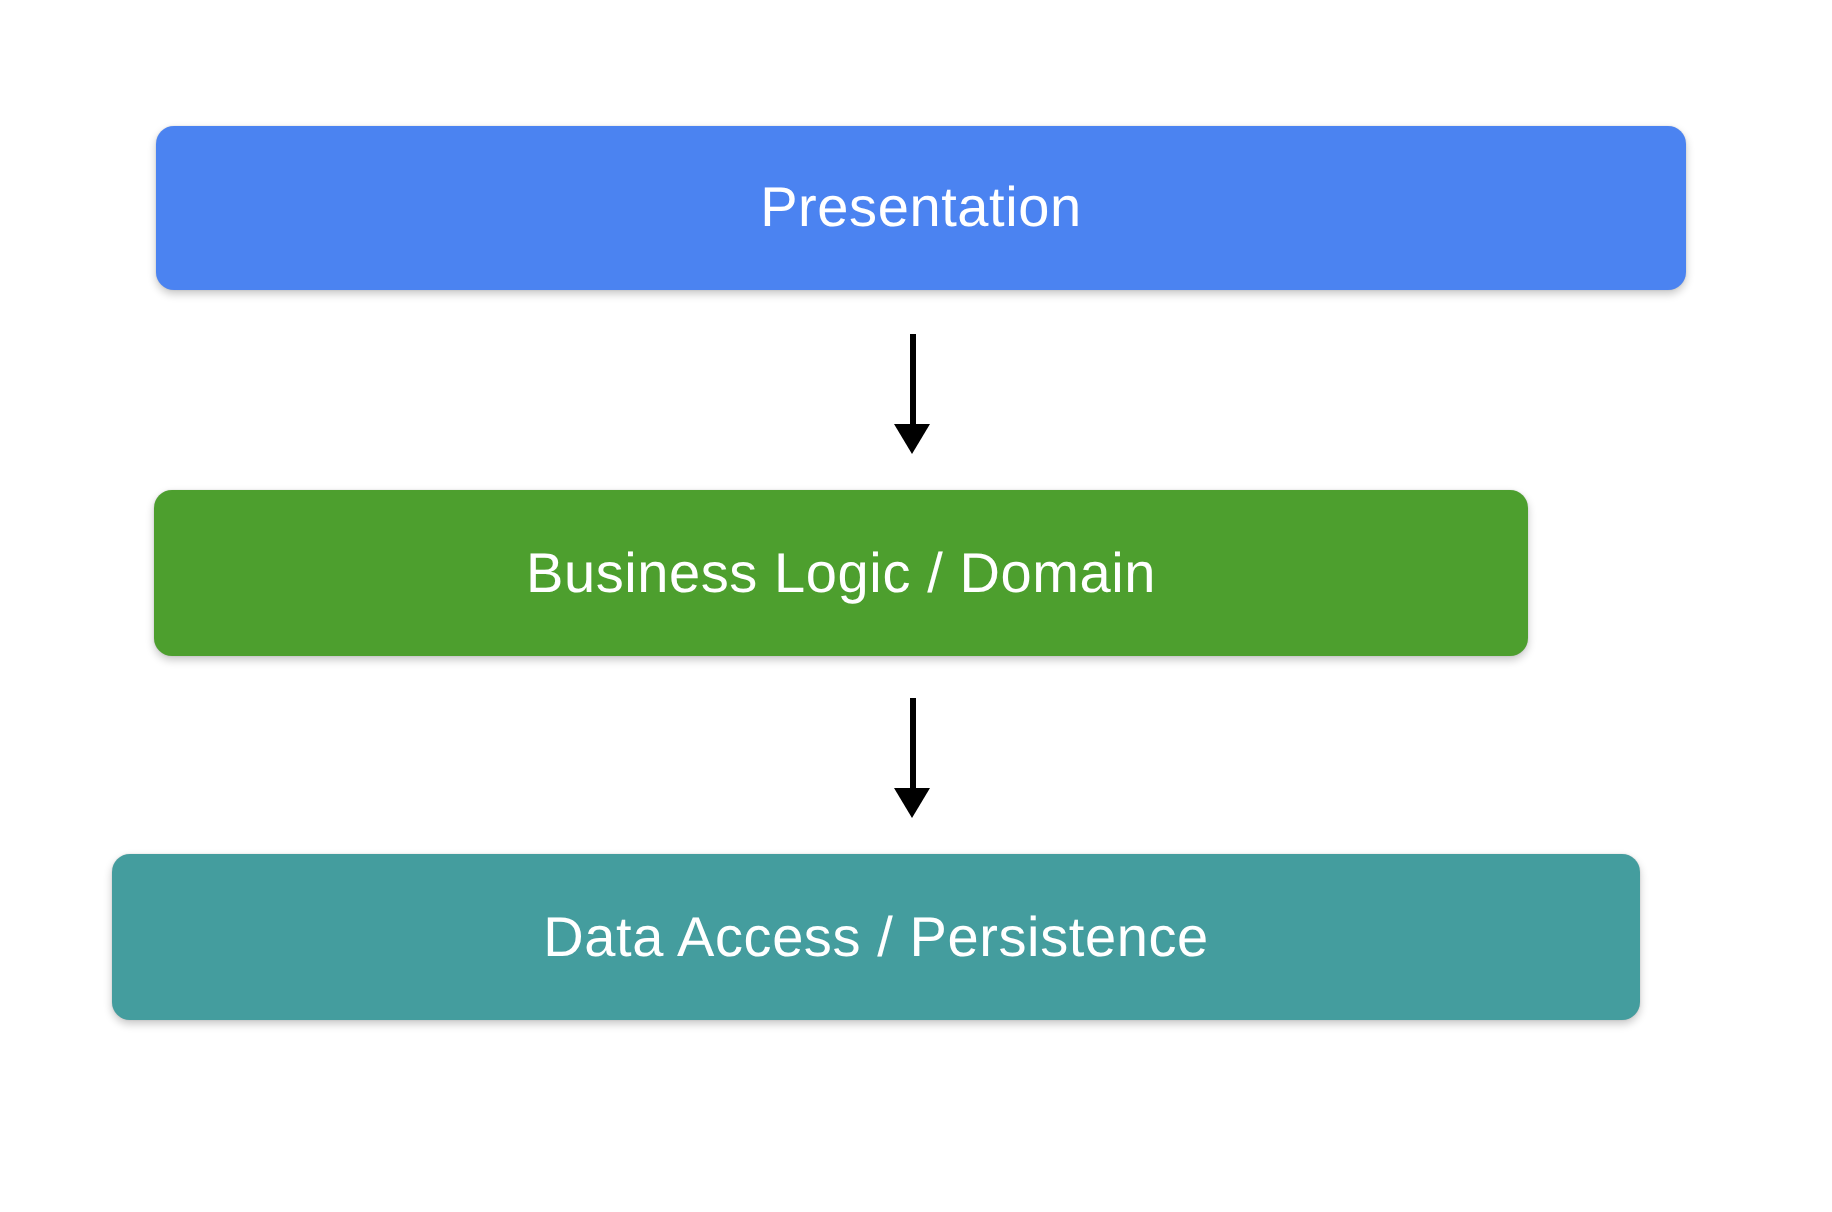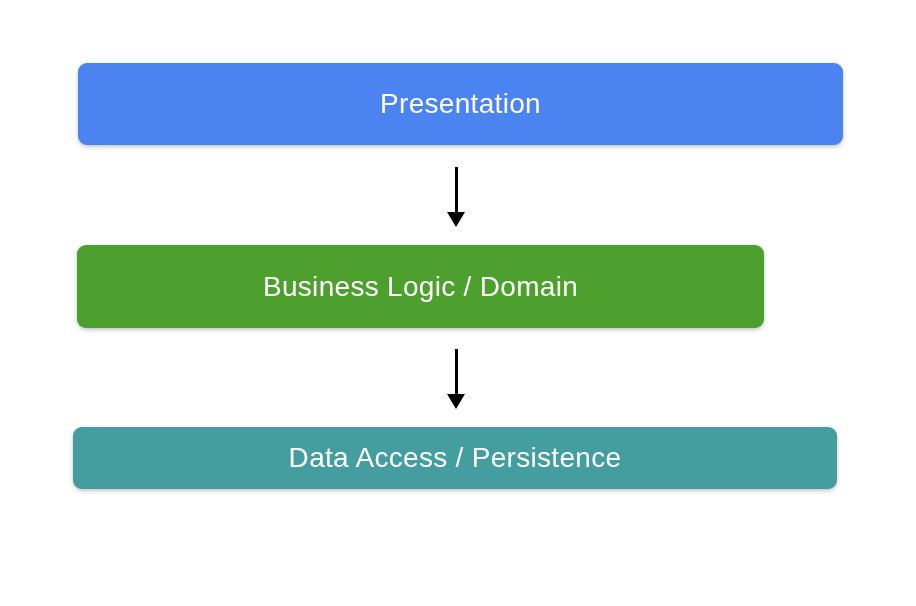--- a/index.html
+++ b/index.html
@@ -24,21 +24,21 @@
   }
   .layer-label {
     color: #ffffff;
     font-size: 28px;
     font-weight: 400;
     letter-spacing: 0.3px;
     white-space: nowrap;
   }
   .node-presentation { left: 78px;  top: 63px;  width: 765px; height: 82px; align-items: center; }
   .node-business     { left: 77px;  top: 245px; width: 687px; height: 83px; }
-  .node-data         { left: 73px;  top: 427px; width: 764px; height: 62px; align-items: center; }
+  .node-data         { left: 56px;  top: 427px; width: 764px; height: 83px; align-items: center; }
 
   .connector {
     position: absolute;
     width: 20px;
     display: flex;
     flex-direction: column;
     align-items: center;
   }
   .connector-1 { left: 446px; top: 167px; height: 60px; }
   .connector-2 { left: 446px; top: 349px; height: 60px; }

